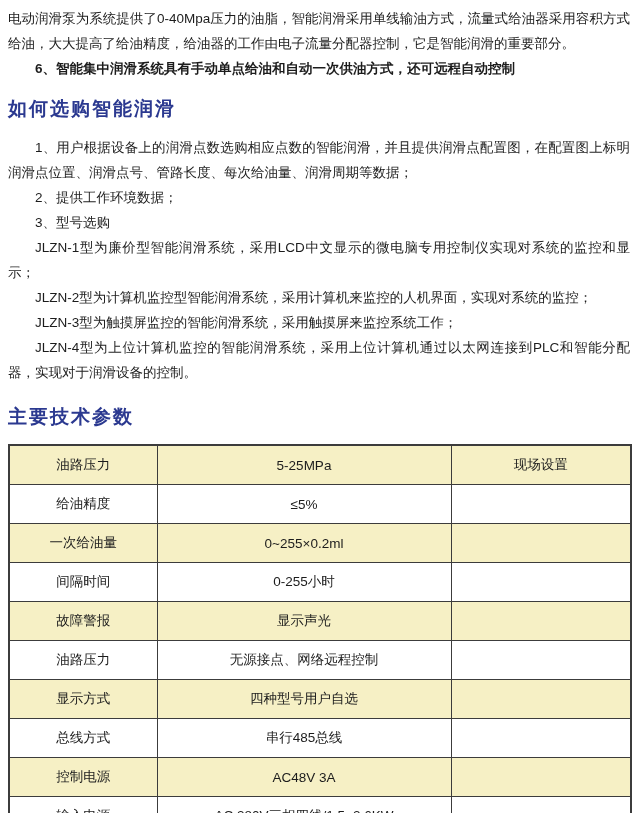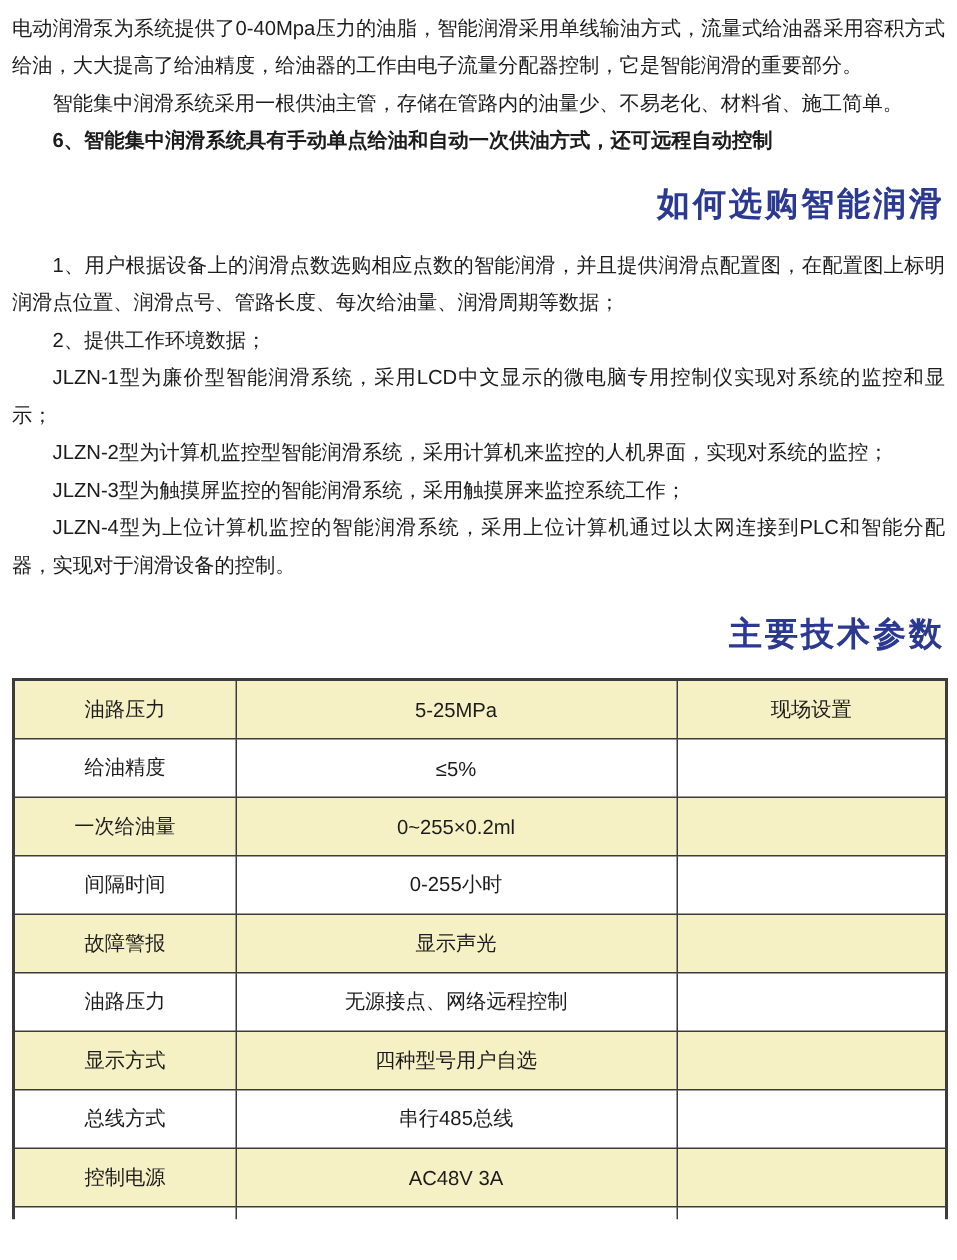--- a/index.html
+++ b/index.html
@@ -8,48 +8,48 @@
     position:relative; width:638px; height:813px; background:#ffffff;
     overflow:hidden; box-sizing:border-box; padding:6px 8px 0 8px;
   }
   .body-text {
     margin:0; font-size:13.5px; line-height:25px; color:#1c1c1c;
     text-align:justify; font-weight:500;
   }
   .indent { text-indent:2em; }
   .bold { font-weight:bold; }
   .section-title {
-    margin:15px 0 13px 0; text-align:right; color:#2B3990;
-    font-size:22px; font-weight:bold; letter-spacing:2px;
+    margin:15px 0 13px 0; text-align:left; color:#2B3990;
+    font-size:19px; font-weight:bold; letter-spacing:2px;
   }
   .section-title.title2 { margin-top:19px; margin-bottom:14px; }
   table.params {
     width:622px; border-collapse:collapse; table-layout:fixed;
     border:2px solid #3c3c3c;
   }
   table.params td {
     border:1px solid #3c3c3c; height:38px; text-align:center;
     font-size:13.5px; color:#1c1c1c; padding:0 14px; font-weight:500;
     background:#ffffff; overflow:hidden; white-space:nowrap;
   }
   table.params tr.cream td { background:#F6F0C5; }
 </style>
 </head>
 <body>
 
 <div class="page">
 
   <p class="body-text">电动润滑泵为系统提供了0-40Mpa压力的油脂，智能润滑采用单线输油方式，流量式给油器采用容积方式给油，大大提高了给油精度，给油器的工作由电子流量分配器控制，它是智能润滑的重要部分。</p>
-  <p class="body-text indent">智能集中润滑系统采用一根供油主管，存储在管路内的油量少、不易老化、材料省、施工简单。</p>
   <p class="body-text indent bold">6、智能集中润滑系统具有手动单点给油和自动一次供油方式，还可远程自动控制</p>
 
   <h2 class="section-title">如何选购智能润滑</h2>
 
   <p class="body-text indent">1、用户根据设备上的润滑点数选购相应点数的智能润滑，并且提供润滑点配置图，在配置图上标明润滑点位置、润滑点号、管路长度、每次给油量、润滑周期等数据；</p>
   <p class="body-text indent">2、提供工作环境数据；</p>
+  <p class="body-text indent">3、型号选购</p>
   <p class="body-text indent">JLZN-1型为廉价型智能润滑系统，采用LCD中文显示的微电脑专用控制仪实现对系统的监控和显示；</p>
   <p class="body-text indent">JLZN-2型为计算机监控型智能润滑系统，采用计算机来监控的人机界面，实现对系统的监控；</p>
   <p class="body-text indent">JLZN-3型为触摸屏监控的智能润滑系统，采用触摸屏来监控系统工作；</p>
   <p class="body-text indent">JLZN-4型为上位计算机监控的智能润滑系统，采用上位计算机通过以太网连接到PLC和智能分配器，实现对于润滑设备的控制。</p>
 
   <h2 class="section-title title2">主要技术参数</h2>
 
   <table class="params">
     <colgroup>
       <col style="width:148px">

